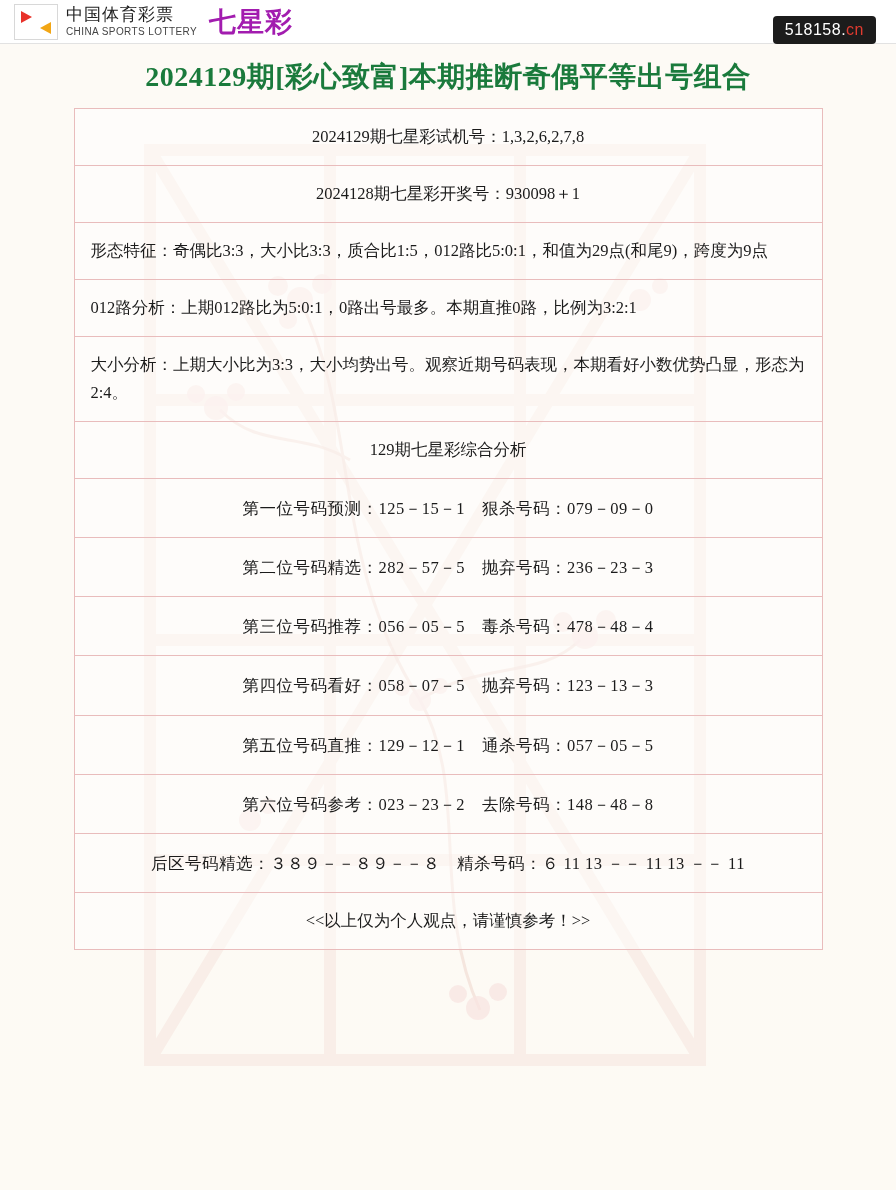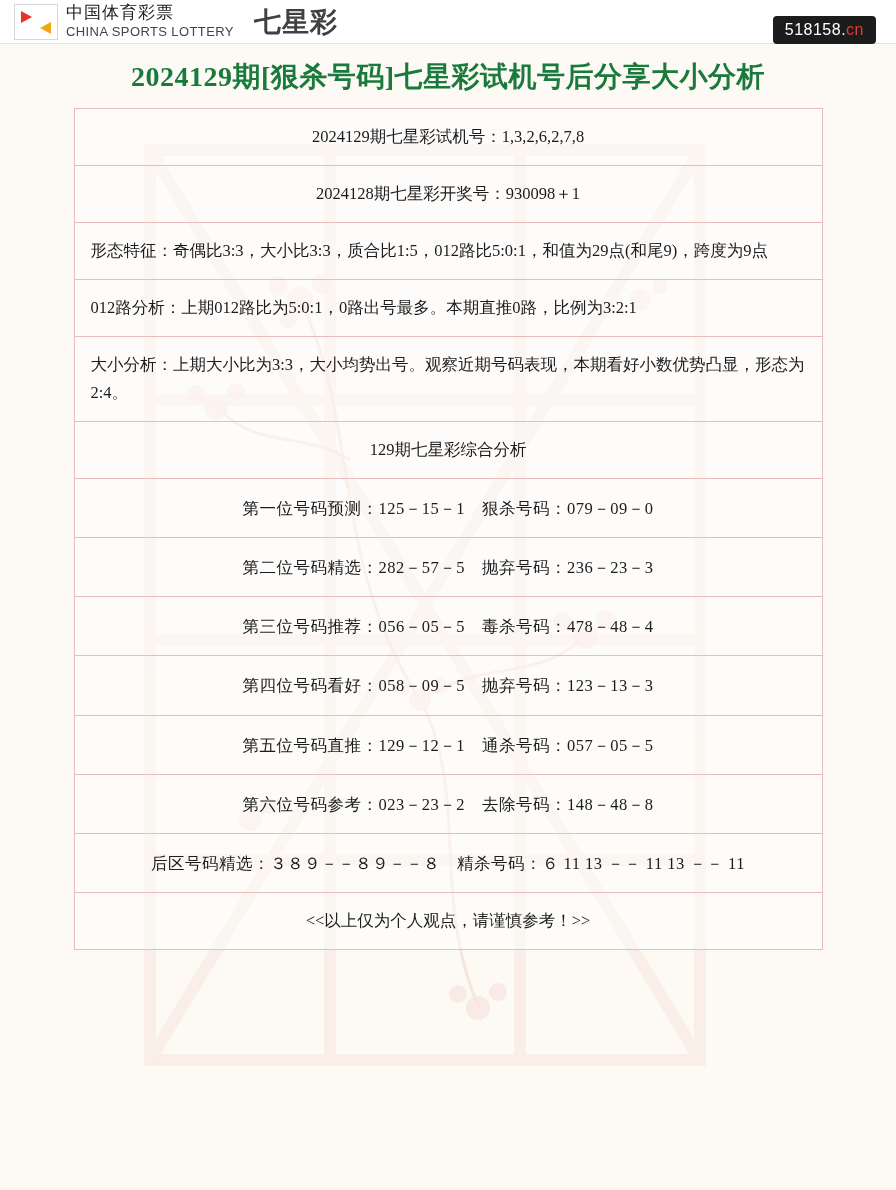--- a/index.html
+++ b/index.html
@@ -75,32 +75,32 @@
   .logo-texts {
     line-height: 1.1;
   }
   .logo-cn {
     font-size: 17px;
     color: #222;
     font-family: "Liberation Sans", sans-serif;
     letter-spacing: 1px;
   }
   .logo-en {
-    font-size: 13px;
+    font-size: 10px;
     color: #444;
     font-family: "Liberation Sans", sans-serif;
     letter-spacing: 0.4px;
     margin-top: 2px;
   }
   .logo-brand {
     font-size: 27px;
-    color: #404040;
+    color: #a21caf;
     font-weight: bold;
     font-family: "Liberation Sans", sans-serif;
-    margin-left: 12px;
+    margin-left: 4px;
     letter-spacing: 1px;
   }
   .site-badge {
     position: absolute;
     right: 20px;
     top: 16px;
     background: #1c1c1c;
     color: #ffffff;
     font-family: "Liberation Sans", sans-serif;
     font-size: 16px;
@@ -207,21 +207,21 @@
       <span class="logo-mark"></span>
       <span class="logo-texts">
         <div class="logo-cn">中国体育彩票</div>
         <div class="logo-en">CHINA SPORTS LOTTERY</div>
       </span>
       <span class="logo-brand">七星彩</span>
     </div>
     <div class="site-badge"><span>518158.</span><span class="tld">cn</span></div>
   </div>
 
-  <div class="title">2024129期[狠杀号码]七星彩试机号后分享大小分析</div>
+  <div class="title">2024129期[彩心致富]本期推断奇偶平等出号组合</div>
 
   <table class="tbl">
     <tbody>
       <tr>
         <td class="c big-c">2024129期七星彩试机号：1,3,2,6,2,7,8</td>
       </tr>
       <tr>
         <td class="c big-c">2024128期七星彩开奖号：930098＋1</td>
       </tr>
       <tr>
@@ -239,21 +239,21 @@
       <tr class="pred-row">
         <td class="c red">第一位号码预测：125－15－1　狠杀号码：079－09－0</td>
       </tr>
       <tr class="pred-row">
         <td class="c red">第二位号码精选：282－57－5　抛弃号码：236－23－3</td>
       </tr>
       <tr class="pred-row">
         <td class="c red">第三位号码推荐：056－05－5　毒杀号码：478－48－4</td>
       </tr>
       <tr class="pred-row">
-        <td class="c red">第四位号码看好：058－09－5　抛弃号码：123－13－3</td>
+        <td class="c red">第四位号码看好：058－07－5　抛弃号码：123－13－3</td>
       </tr>
       <tr class="pred-row">
         <td class="c red">第五位号码直推：129－12－1　通杀号码：057－05－5</td>
       </tr>
       <tr class="pred-row">
         <td class="c red">第六位号码参考：023－23－2　去除号码：148－48－8</td>
       </tr>
       <tr class="pred-row">
         <td class="c red">后区号码精选：３８９－－８９－－８　精杀号码：６ 11 13 －－ 11 13 －－ 11</td>
       </tr>

